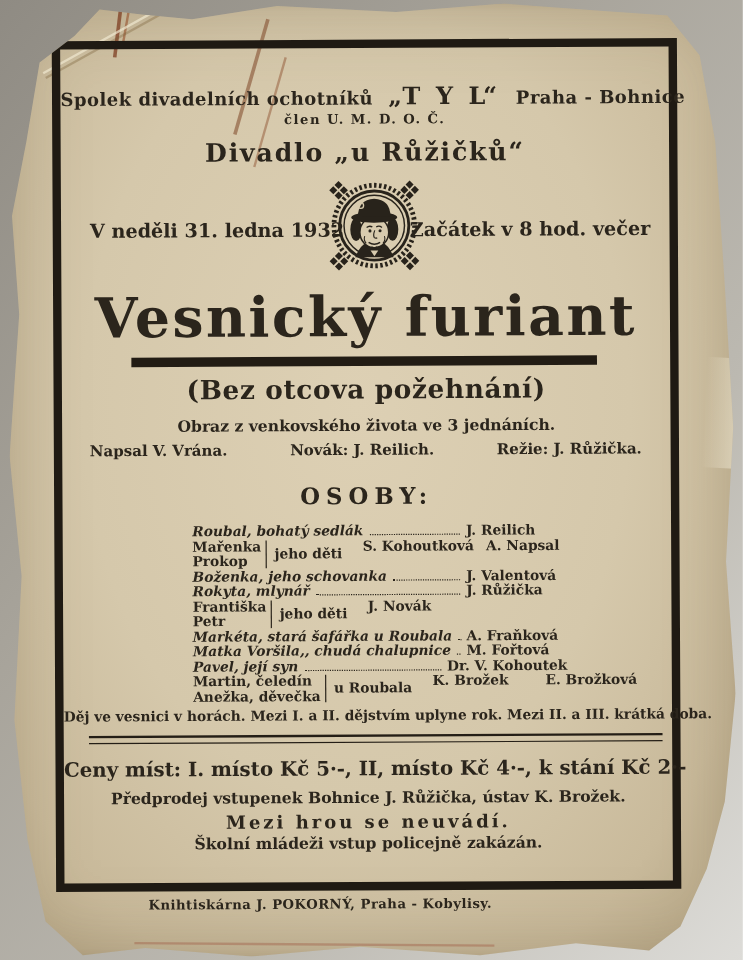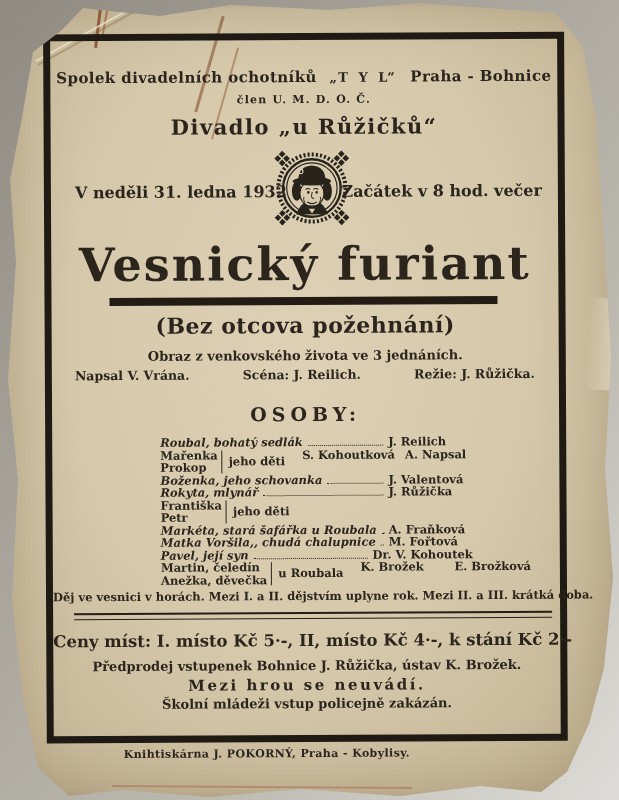--- a/index.html
+++ b/index.html
@@ -12,21 +12,21 @@
   .paper{
     position:absolute;inset:0;color:#2b251c;
     background:radial-gradient(ellipse at 48% 42%,#ddd0b4 0%,#d5c8ab 50%,#c9ba9b 78%,#b3a382 100%);
     clip-path:polygon(22px 118px,33px 52px,62px 30px,83px 8px,118px 12px,160px 16px,231px 5px,330px 10px,420px 3px,500px 9px,556px 13px,583px 46px,596px 118px,604px 238px,611px 356px,605px 468px,613px 578px,604px 668px,589px 724px,567px 772px,541px 792px,480px 786px,400px 796px,300px 789px,210px 797px,121px 790px,69px 796px,38px 768px,23px 700px,12px 600px,18px 480px,8px 380px,16px 262px,10px 180px);
     box-shadow:inset 0 0 70px rgba(104,86,56,.38), inset 0 0 9px rgba(80,60,30,.25);
   }
   .print{position:absolute;inset:0;transform:rotate(-0.3deg);transform-origin:50% 50%;}
   .frame{position:absolute;left:45px;top:33px;width:521px;height:709px;border:7px solid #1f1a13;box-sizing:border-box;}
   .center-line{position:absolute;left:52px;width:507px;text-align:center;white-space:nowrap;}
   .society{top:68px;font-size:15px;font-weight:bold;letter-spacing:.4px;}
-  .society .troupe{font-size:13px;letter-spacing:3px;margin:0 7px;}
+  .society .troupe{font-size:20px;letter-spacing:3px;margin:0 7px;}
   .membership{top:93px;font-size:11px;font-weight:bold;letter-spacing:1.2px;}
   .theatre{top:114px;font-size:21px;font-weight:bold;letter-spacing:1.5px;}
   .date-line{position:absolute;left:76px;top:182px;font-size:16px;font-weight:bold;white-space:nowrap;}
   .time-line{position:absolute;right:76px;top:182px;font-size:16px;font-weight:bold;white-space:nowrap;}
   .emblem{position:absolute;left:273px;top:148px;width:80px;height:80px;}
   .play-title{top:237px;font-size:46px;font-weight:bold;letter-spacing:2px;}
   .title-bar{position:absolute;left:110px;top:297px;width:388px;height:8px;background:#221c14;}
   .subtitle{top:312px;font-size:22px;font-weight:bold;letter-spacing:.5px;}
   .description{top:348px;font-size:13px;font-weight:bold;}
   .credits{position:absolute;left:75px;top:367px;width:460px;display:flex;justify-content:space-between;font-size:12.5px;font-weight:bold;white-space:nowrap;}
@@ -123,21 +123,21 @@
       </g>
     </svg>
 
     <div class="center-line play-title">Vesnický furiant</div>
     <div class="title-bar"></div>
     <div class="center-line subtitle">(Bez otcova požehnání)</div>
     <div class="center-line description">Obraz z venkovského života ve 3 jednáních.</div>
 
     <div class="credits">
       <span>Napsal V. Vrána.</span>
-      <span>Scéna: J. Reilich.</span>
+      <span>Novák: J. Reilich.</span>
       <span>Režie: J. Růžička.</span>
     </div>
 
     <div class="center-line osoby">OSOBY:</div>
 
     <div class="cast">
       <div class="cast-row">
         <span class="role">Roubal, bohatý sedlák</span>
         <span class="leader"></span>
         <span class="actor">J. Reilich</span>
@@ -171,20 +171,24 @@
         <span class="actor">J. Růžička</span>
       </div>
       <div class="cast-group">
         <div class="gp-roles">
           <span>Františka</span>
           <span>Petr</span>
         </div>
         <div class="gp-bar"></div>
         <div class="gp-label">jeho děti</div>
         <div class="gp-right">
+          <div class="gp-line">
+              <span class="leader"></span>
+              <span class="actor">J. Novák</span>
+            </div>
         </div>
       </div>
       <div class="cast-row">
         <span class="role">Markéta, stará šafářka u Roubala</span>
         <span class="leader"></span>
         <span class="actor">A. Fraňková</span>
       </div>
       <div class="cast-row">
         <span class="role">Matka Voršila,, chudá chalupnice</span>
         <span class="leader"></span>

